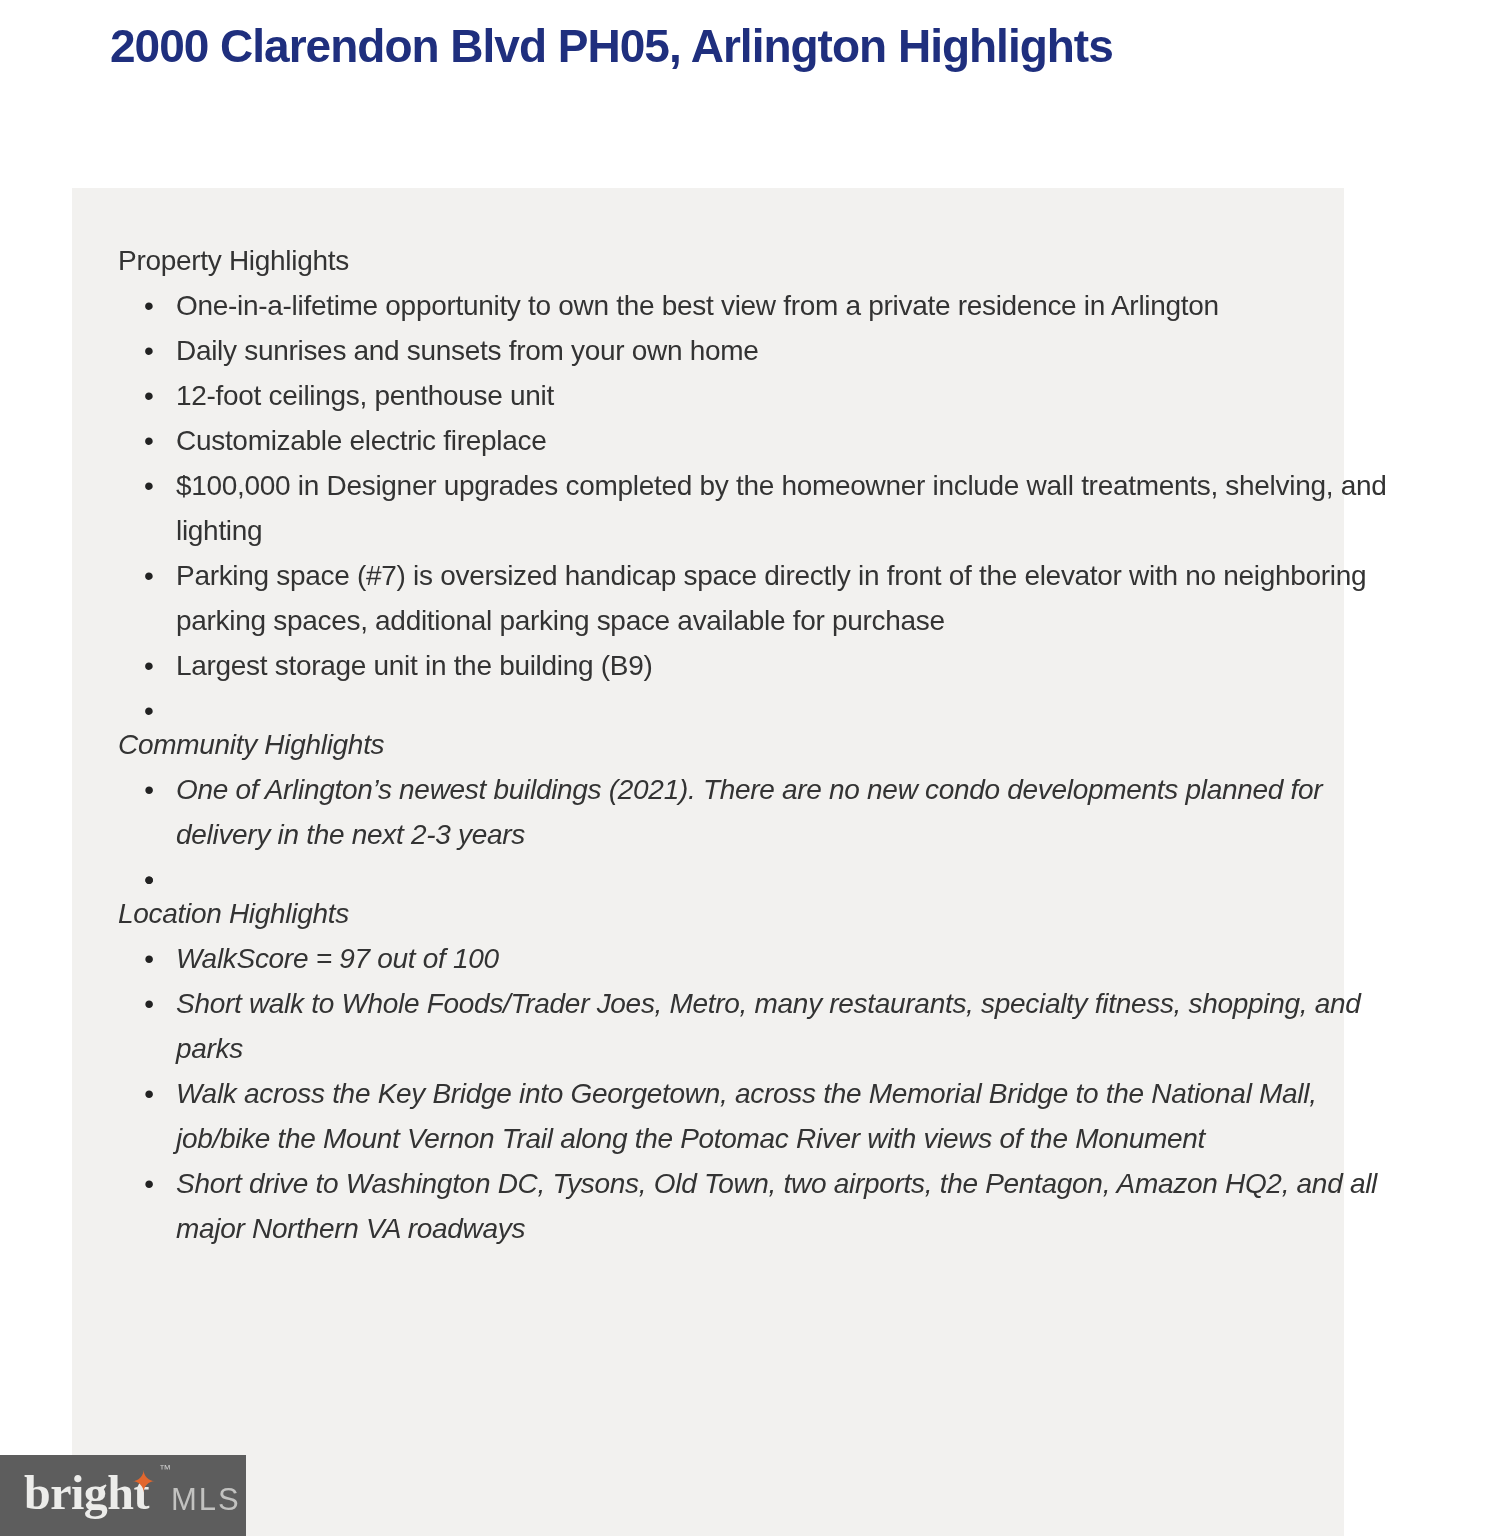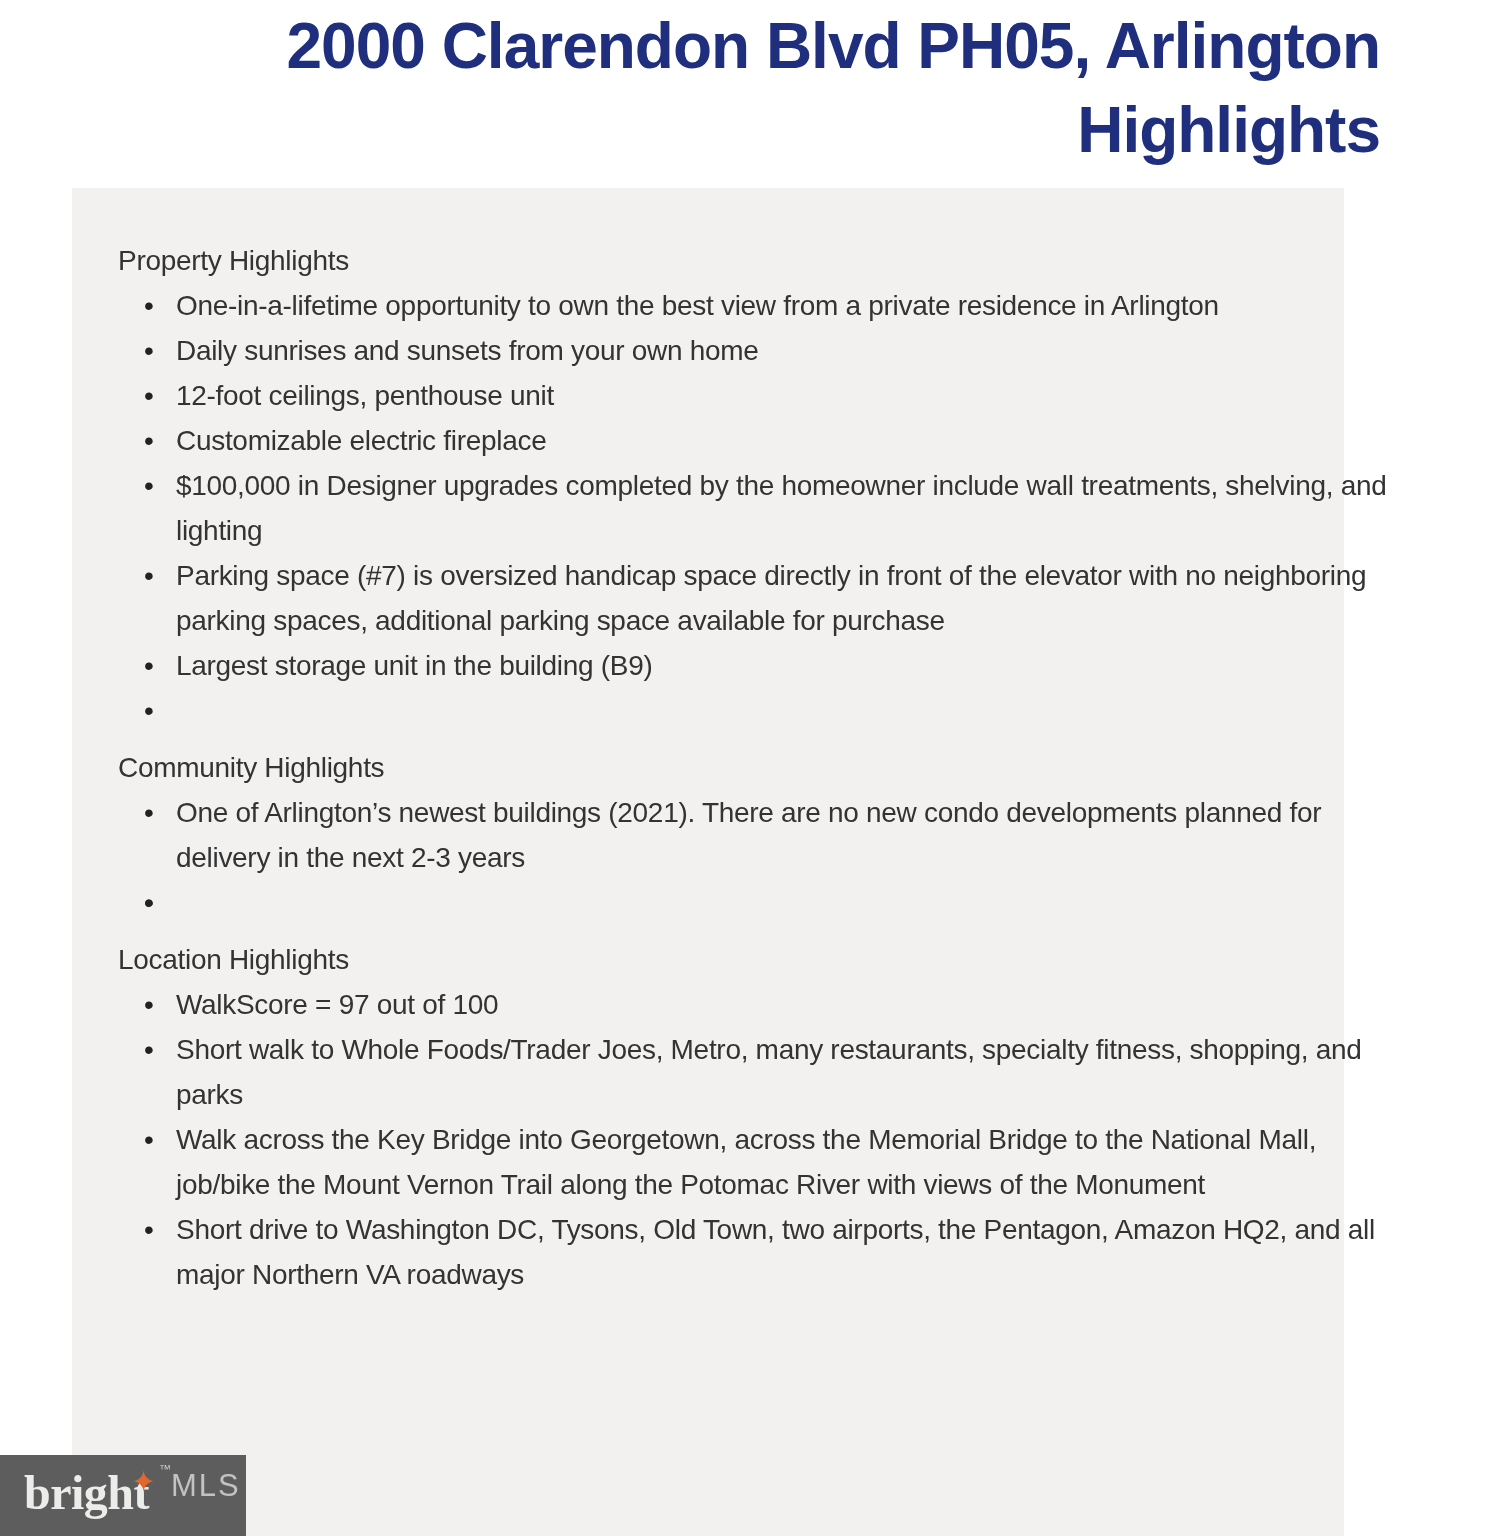--- a/index.html
+++ b/index.html
@@ -5,37 +5,37 @@
   html, body { margin: 0; padding: 0; }
   body {
     width: 1490px; height: 1536px;
     position: relative; overflow: hidden;
     background: #ffffff;
     font-family: "Liberation Sans", sans-serif;
   }
   .page-title {
     position: absolute; top: 4px; left: 0; right: 0;
     margin: 0 auto; width: 1270px;
-    text-align: right;
+    text-align: left;
     color: #1f2f7e;
-    font-size: 64px; line-height: 84px;
+    font-size: 46px; line-height: 84px;
     font-weight: 700; letter-spacing: -1px;
   }
   .panel {
     position: absolute; left: 72px; top: 188px;
     width: 1272px; height: 1348px;
     background: #f2f1ef;
     box-sizing: border-box;
     padding: 50px 0 0 46px;
     color: #333333;
     font-size: 28px; line-height: 45px;
     letter-spacing: -0.3px;
   }
   .sec-heading { margin: 0; font-size: 28px; line-height: 45px; }
-  section + section { margin-top: 57px; }
+  section + section { margin-top: 34px; font-style: italic; }
   ul { margin: 0; padding: 0; list-style: none; }
   li { position: relative; padding-left: 58px; width: 1290px; box-sizing: border-box; }
   .dot { position: absolute; left: 26px; top: 0; color: #222222; }
   .logo {
     position: absolute; left: 0; top: 1455px;
     width: 246px; height: 81px;
     background: #5d5d5d;
     z-index: 5;
   }
   .logo-bright {
@@ -46,21 +46,21 @@
   }
   .logo-star {
     position: absolute; left: 131px; top: 12px;
     color: #e2672e; font-size: 30px; line-height: 30px;
   }
   .logo-tm {
     position: absolute; left: 159px; top: 8px;
     color: #cccccc; font-size: 12px; line-height: 12px;
   }
   .logo-mls {
-    position: absolute; left: 171px; top: 14px;
+    position: absolute; left: 171px; top: 28px;
     color: #c2c2c0; font-size: 31px; line-height: 34px;
     letter-spacing: 2px; font-weight: 400;
   }
 </style>
 </head>
 <body>
 
 <main>
 
   <h1 class="page-title">2000 Clarendon Blvd PH05, Arlington Highlights</h1>

